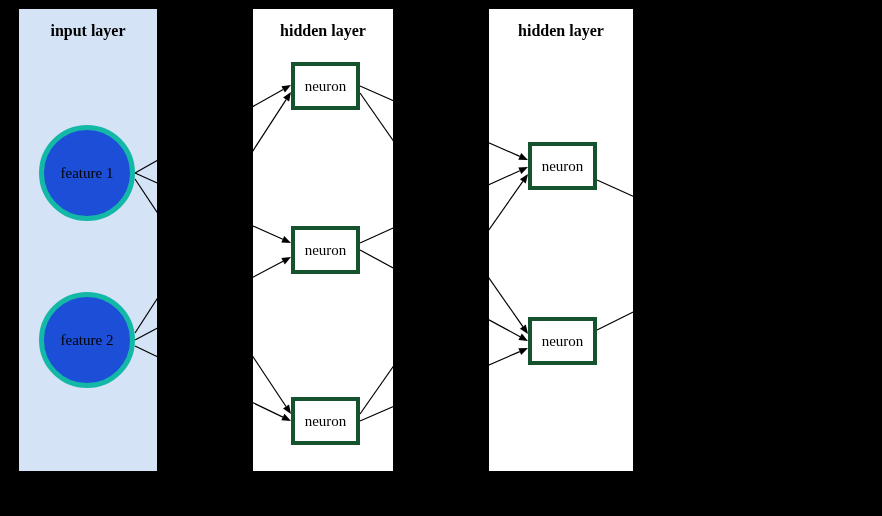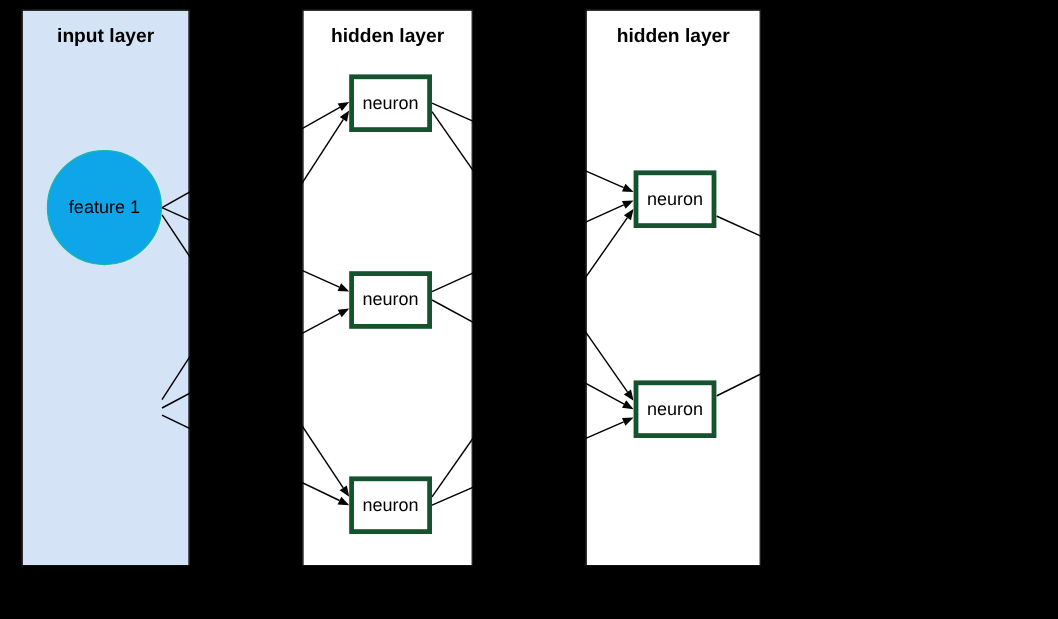--- a/index.html
+++ b/index.html
@@ -6,21 +6,21 @@
     margin: 0;
     padding: 0;
     background: #000000;
   }
   #canvas {
     position: relative;
     width: 882px;
     height: 471px;
     background: #000000;
     overflow: hidden;
-    font-family: Liberation Sans, sans-serif;
+    font-family: Liberation Serif, serif;
   }
   .panel {
     position: absolute;
     box-sizing: border-box;
     border: 1px solid #000000;
   }
   .panel-title {
     position: absolute;
     left: 0;
     right: 0;
@@ -35,23 +35,23 @@
     position: absolute;
     left: 0;
     top: 0;
     width: 882px;
     height: 516px;
     pointer-events: none;
   }
   .circle-node {
     position: absolute;
     box-sizing: border-box;
-    border: 1px solid #14b8a6;
+    border: 5px solid #14b8a6;
     border-radius: 50%;
-    background: #0ea5e9;
+    background: #1d4ed8;
   }
   .box-node {
     position: absolute;
     box-sizing: border-box;
     border: 4px solid #14532d;
     background: #ffffff;
   }
   .pentagon-node {
     position: absolute;
   }
@@ -109,20 +109,23 @@
       <polygon points="528,348 521.1802838768409,354.8885028852083 518.3108932313618,348.2849737284893" fill="#000000"></polygon>
       <line x1="597" y1="180" x2="741.7957191879987" y2="245.30003022203863" stroke="#000000" stroke-width="1.2"></line>
       <polygon points="750,249 740.3157312768141,248.58174254683914 743.2757070991833,242.01831789723812" fill="#000000"></polygon>
       <line x1="597" y1="330" x2="741.9396464533133" y2="258.00383574868096" stroke="#000000" stroke-width="1.2"></line>
       <polygon points="750,254 743.5411807527857,261.2279771673556 740.3381121538409,254.7796943300063" fill="#000000"></polygon>
     </svg>
 
   <div class="circle-node" id="node-feature-1" style="left: 39px; top: 125px; width: 96px; height: 96px;">
     <span class="vcenter">feature 1</span>
   </div>
+  <div class="circle-node" id="node-feature-2" style="left: 39px; top: 292px; width: 96px; height: 96px;">
+    <span class="vcenter">feature 2</span>
+  </div>
 
   <div class="box-node" id="node-h1-1" style="left: 291px; top: 62px; width: 69px; height: 48px;">
     <span class="vcenter">neuron</span>
   </div>
   <div class="box-node" id="node-h1-2" style="left: 291px; top: 226px; width: 69px; height: 48px;">
     <span class="vcenter">neuron</span>
   </div>
   <div class="box-node" id="node-h1-3" style="left: 291px; top: 397px; width: 69px; height: 48px;">
     <span class="vcenter">neuron</span>
   </div>

